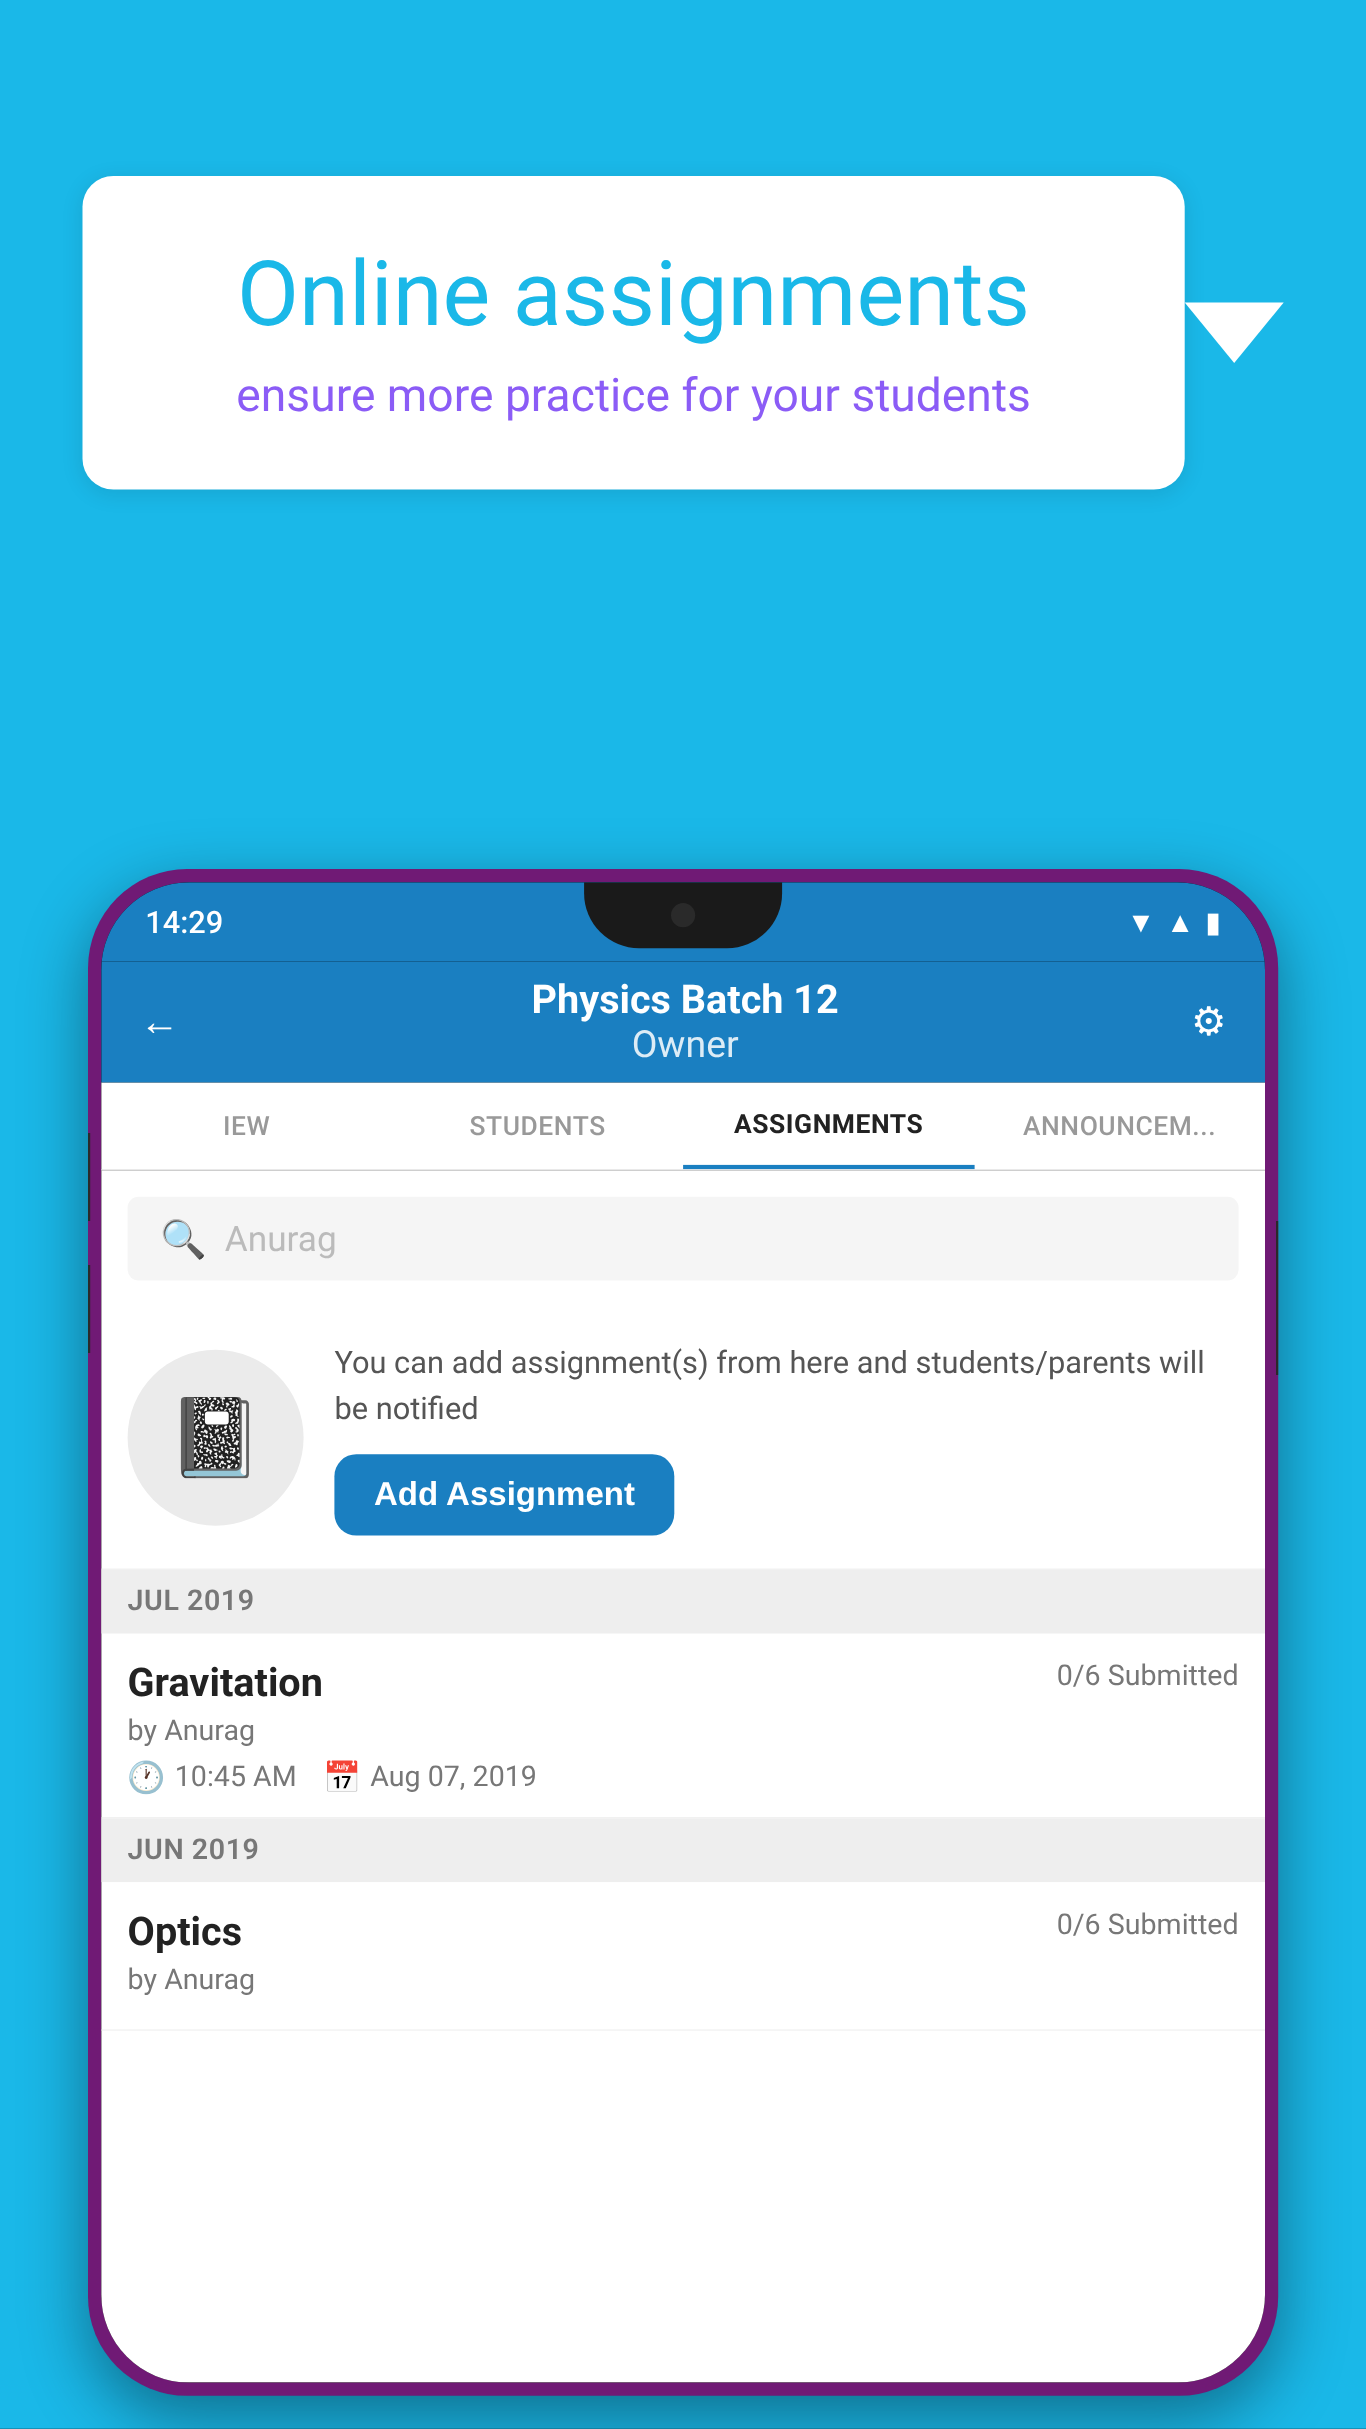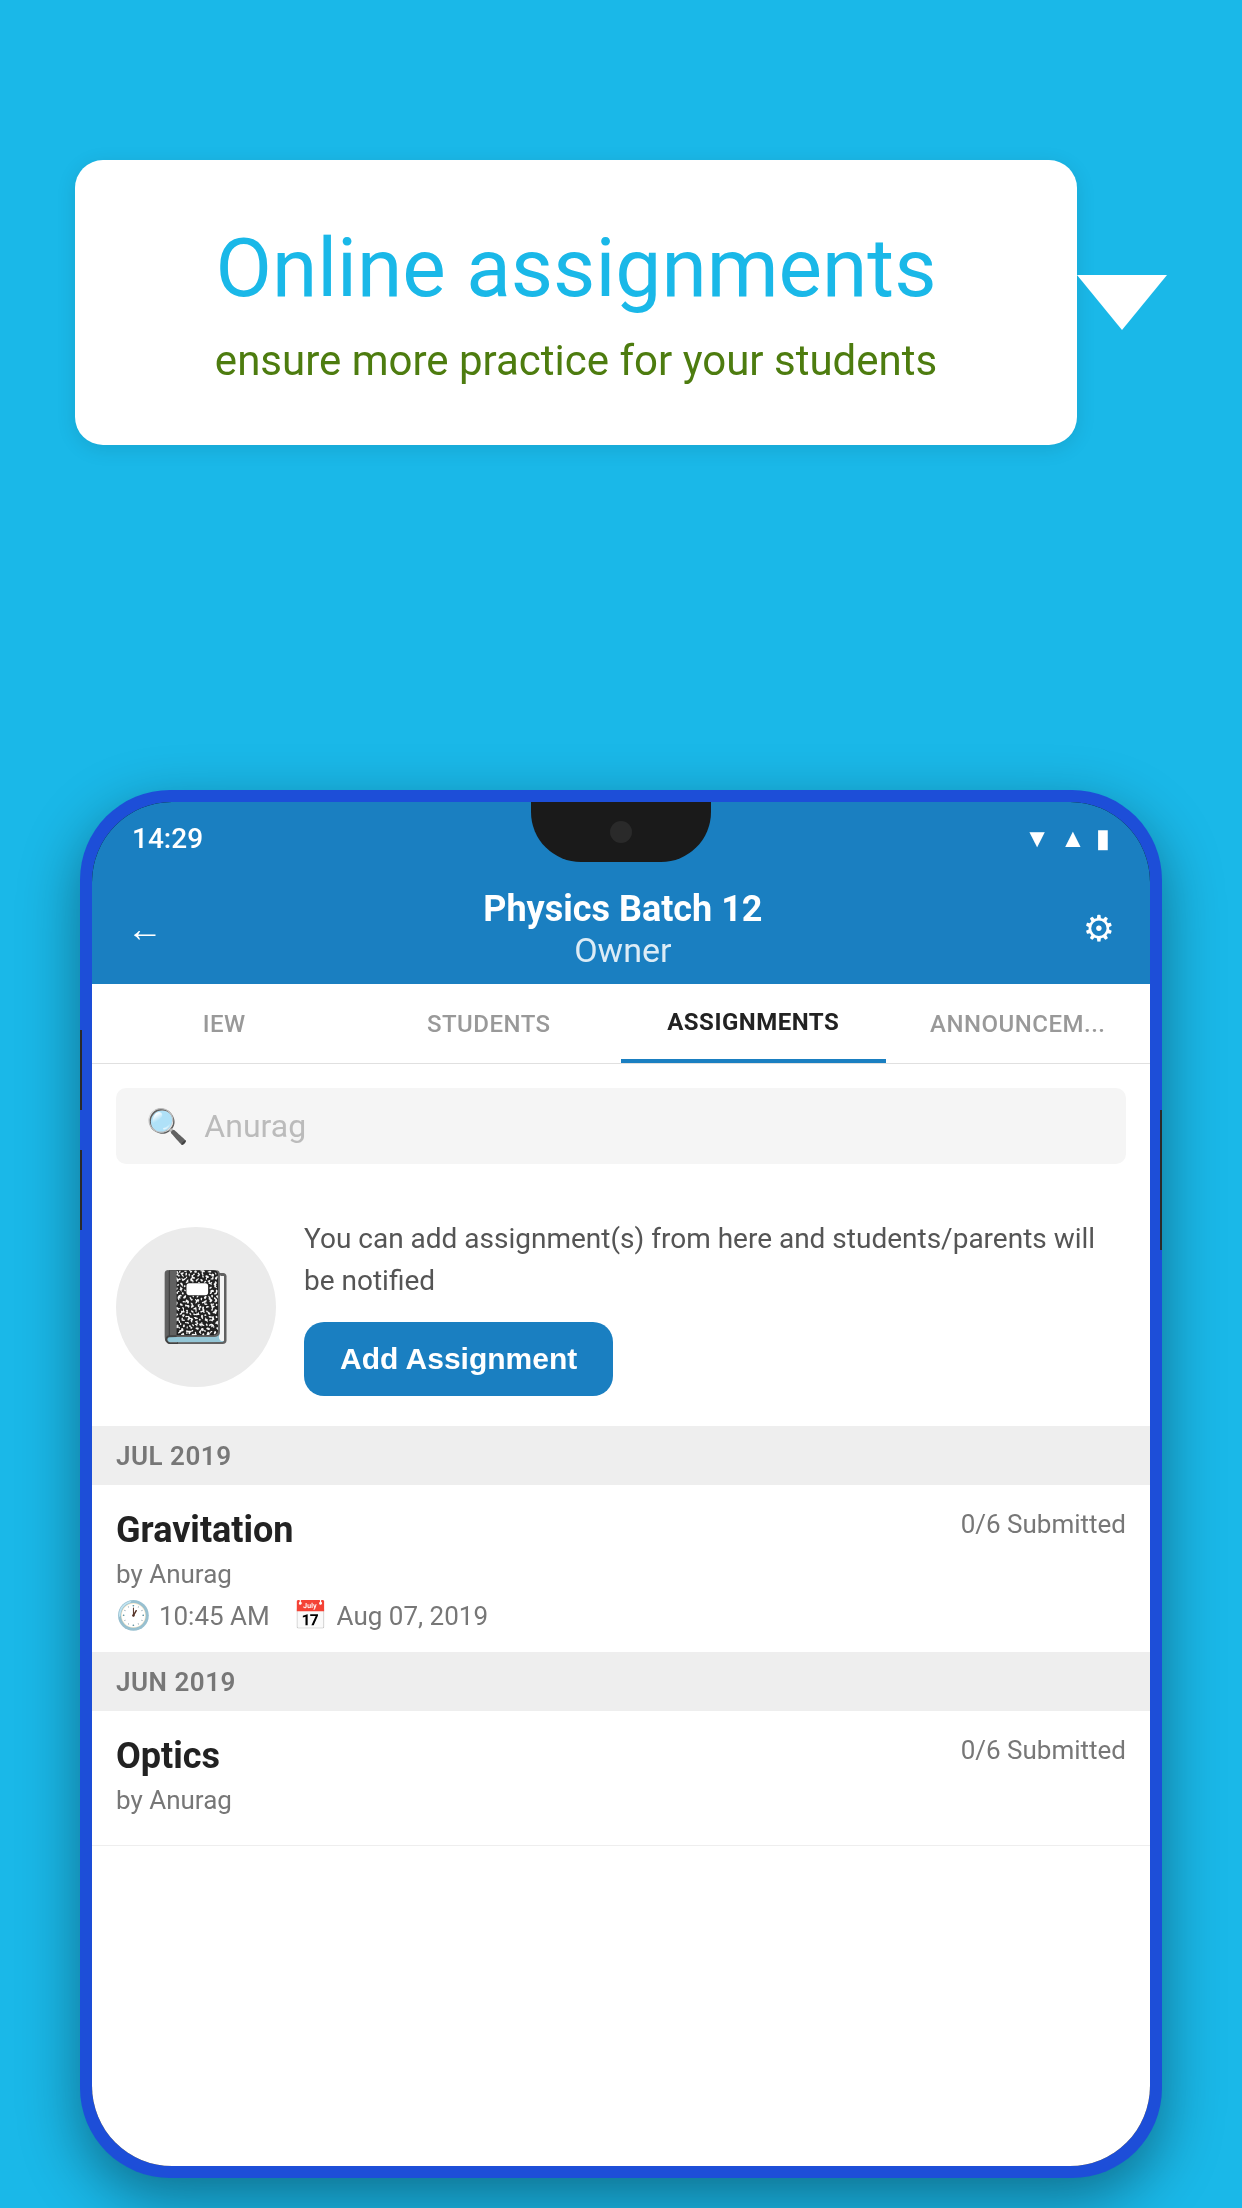--- a/index.html
+++ b/index.html
@@ -30,39 +30,39 @@
       box-shadow: 0 4px 20px rgba(0,0,0,0.1);
     }
     .speech-bubble-title {
       font-size: 82px;
       color: #1ab8e8;
       font-weight: 400;
       margin-bottom: 20px;
     }
     .speech-bubble-subtitle {
       font-size: 42px;
-      color: #4d7c0f;
+      color: #8b5cf6;
       font-weight: 400;
     }
     .speech-bubble-tail {
       width: 0;
       height: 0;
       border-left: 45px solid transparent;
       border-right: 45px solid transparent;
       border-top: 55px solid white;
     }
 
     
     .phone-frame {
       position: absolute;
       top: 790px;
       left: 80px;
       right: 80px;
       bottom: 30px;
-      background: #1d4ed8;
+      background: #701a75;
       border-radius: 90px;
       overflow: hidden;
       box-shadow: 0 20px 60px rgba(0,0,0,0.4);
     }
 
     
     .phone-inner {
       position: absolute;
       top: 12px;
       left: 12px;

